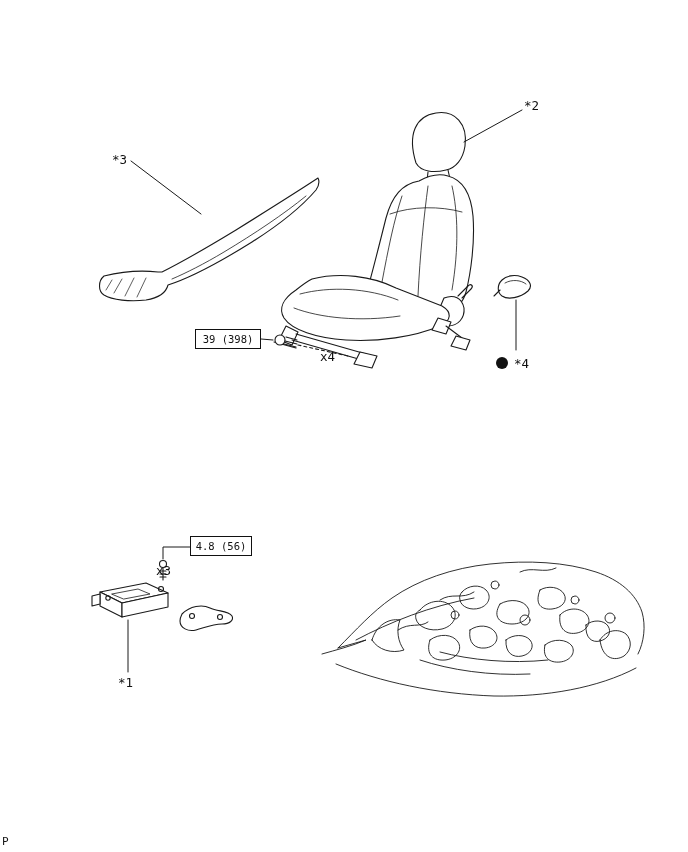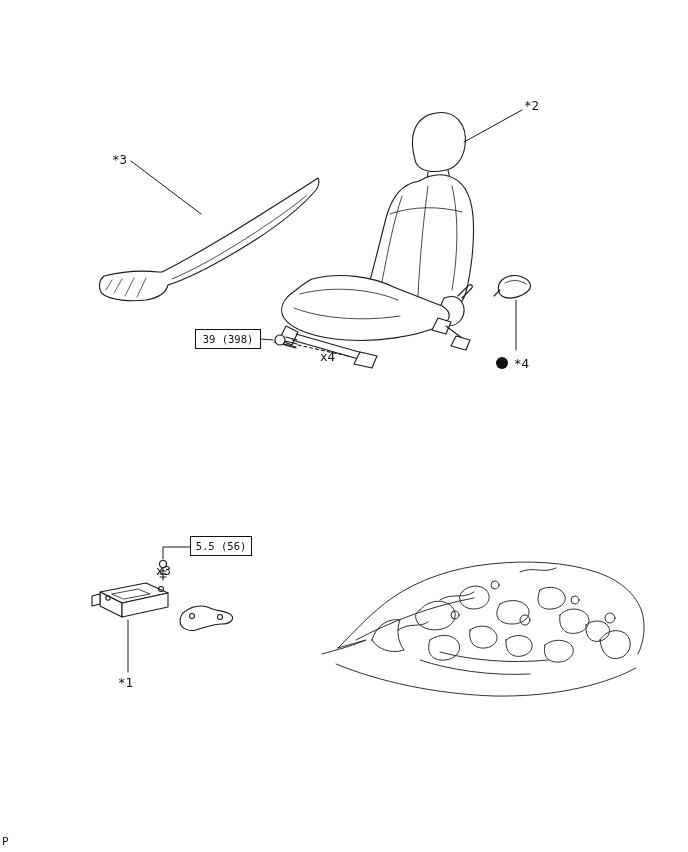--- a/index.html
+++ b/index.html
@@ -155,19 +155,19 @@
   <div class="label" style="left:112px;top:154px;">*3</div>
 
   <div class="label" style="left:514px;top:358px;">*4</div>
 
   <div class="label" style="left:118px;top:677px;">*1</div>
 
   <div class="spec-box" style="left:195px;top:329px;width:66px;height:20px;">39 (398)</div>
 
   <div class="label" style="left:279px;top:351px;margin-left:41px;">x4</div>
 
-  <div class="spec-box" style="left:190px;top:536px;width:62px;height:20px;">5.5 (56)</div>
+  <div class="spec-box" style="left:190px;top:536px;width:62px;height:20px;">4.8 (56)</div>
 
   <div class="label" style="left:156px;top:565px;">x3</div>
 
   <div class="page-letter">P</div>
 
 </div>
 
 </body></html>

